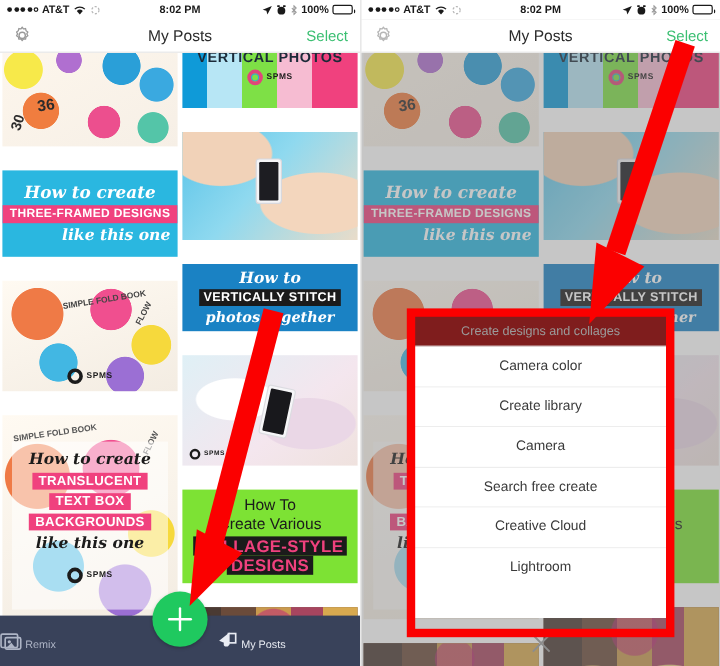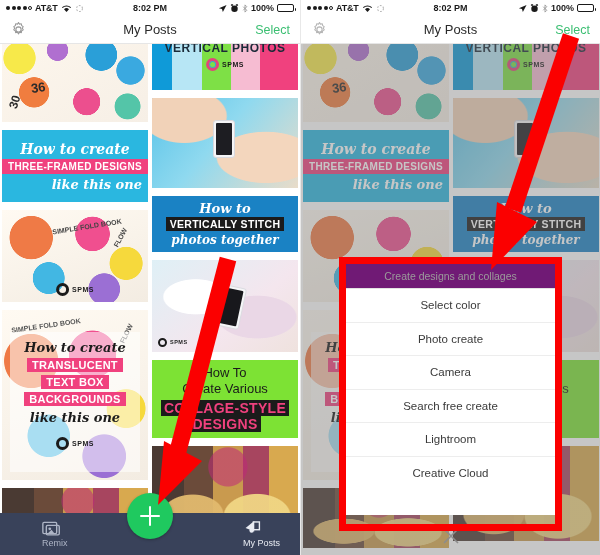--- a/index.html
+++ b/index.html
@@ -40,21 +40,21 @@
   }
   .nav-title { position: absolute; left: 0; right: 0; text-align: center; font-size: 13px; color: #2b2b2b; }
   .nav-right { margin-left: auto; font-size: 12.5px; color: #3bbf72; position: relative; z-index: 2;}
   .gear { width: 17px; height: 17px; position: relative; z-index: 2; }
 
   
   .grid {
     position: absolute; top: 44px; left: 0; width: 300px; bottom: 0;
     display: flex; gap: 4px; padding: 0 2px;
   }
-  .col { flex: 1; display: flex; flex-direction: column; gap: 8px; }
+  .col { flex: 1; display: flex; flex-direction: column; gap: 20px; }
   .tile { width: 100%; overflow: hidden; position: relative; flex: none; }
 
   
   .craft {
     background:
       radial-gradient(circle at 12% 18%, #f7e94a 0 11%, transparent 11.5%),
       radial-gradient(circle at 38% 8%, #b06fd0 0 9%, transparent 9.5%),
       radial-gradient(circle at 68% 14%, #2a9fd8 0 13%, transparent 13.5%),
       radial-gradient(circle at 88% 34%, #3aa9e0 0 10%, transparent 10.5%),
       radial-gradient(circle at 22% 62%, #f07d3f 0 12%, transparent 12.5%),
@@ -103,42 +103,42 @@
   .spms { display:flex; align-items:center; gap:3px; }
   .spms-ring { width:13px; height:13px; border-radius:50%; border:3px solid #1b1b1b; }
   .spms-ring.color { border-color:#e0457b; box-shadow: inset 0 0 0 1px #2fa8d8; }
   .spms-txt { font-size:7px; font-weight:bold; color:#1b1b1b; line-height:1; letter-spacing:.5px;}
 
   
   .tabbar {
     position:absolute; left:0; bottom:0; width:300px; height:42px;
     background:#39425a; display:flex; align-items:center; z-index:20;
   }
-  .tab { flex:1; display:flex; flex-direction:column; align-items:flex-start; gap:2px; color:#aeb5c6;margin-left:42px; }
+  .tab { flex:1; display:flex; flex-direction:row; align-items:flex-end; gap:2px; color:#aeb5c6; }
   .tab.active { color:#e9ecf3; }
   .tab-label { font-size:9px; }
   .fab {
     position:absolute; left:50%; transform:translateX(-50%);
     bottom:16px; width:46px; height:46px; border-radius:50%;
     background:#1fc95f; display:flex; align-items:center; justify-content:center;
     z-index:25; box-shadow:0 1px 3px rgba(0,0,0,.25);
   }
   .fab:before, .fab:after { content:''; position:absolute; background:#fff; border-radius:1px; }
   .fab:before { width:20px; height:2.5px; }
   .fab:after { width:2.5px; height:20px; }
 
   
   .dim { position:absolute; inset:0; background:rgba(120,120,120,.42); z-index:28; }
   .sheet {
     position:absolute; left:44px; right:44px; top:263px; bottom:40px;
     background:#fff; z-index:32; overflow:hidden;
     display:flex; flex-direction:column;
   }
   .sheet-head {
-    height:26px; background:#701a75; display:flex; align-items:center; justify-content:center;
+    height:26px; background:#7f1d1d; display:flex; align-items:center; justify-content:center;
     font-size:10.5px; color:#9b9b9b; border-bottom:1px solid #e3e3e3;
   }
   .sheet-item {
     height:33.5px; display:flex; align-items:center; justify-content:center;
     font-size:11.5px; color:#3a3a3a; border-bottom:1px solid #ededed;
     background:#fff;
   }
   .sheet-item:last-child { border-bottom:none; }
   .redbox {
     position:absolute; left:38px; right:38px; top:257px; height:274px;
@@ -427,26 +427,26 @@
           <div style="position:absolute;left:0;right:0;top:21px;text-align:center;font:13px 'Liberation Sans',sans-serif;color:#1b1b1b">Create Various</div>
         </div>
         <div class="tile drinks" style="height:95px"></div>
       </div>
     </div>
 
     <div class="dim"></div>
 
     <div class="sheet">
       <div class="sheet-head">Create designs and collages</div>
-      <div class="sheet-item">Select color</div>
-      <div class="sheet-item">Photo create</div>
+      <div class="sheet-item">Camera color</div>
+      <div class="sheet-item">Create library</div>
       <div class="sheet-item">Camera</div>
       <div class="sheet-item">Search free create</div>
+      <div class="sheet-item">Creative Cloud</div>
       <div class="sheet-item">Lightroom</div>
-      <div class="sheet-item">Creative Cloud</div>
     </div>
 
     <div class="redbox"></div>
 
     <div class="closebtn">
       <svg width="20" height="20" viewBox="0 0 20 20">
         <path d="M3 3 L17 17 M17 3 L3 17" stroke="#8c8c8c" stroke-width="1.6"></path>
       </svg>
     </div>
 

